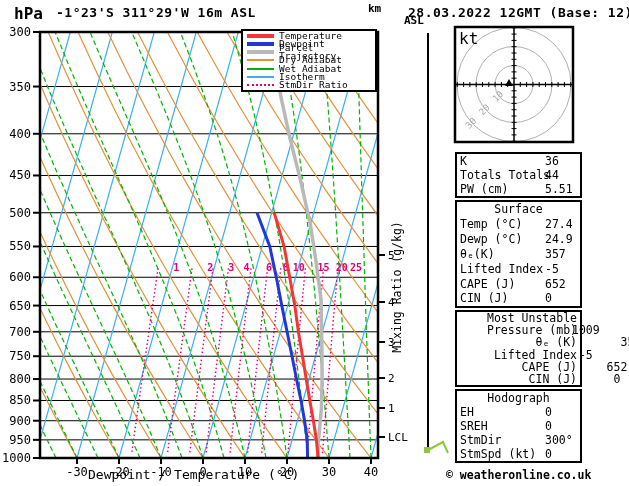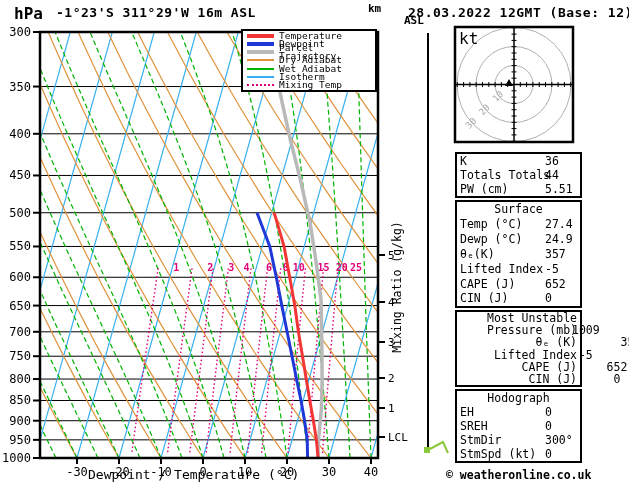--- a/index.html
+++ b/index.html
@@ -217,21 +217,21 @@
       <div class="legend-item">
         <div class="legend-swatch" style="height: 2px; background: rgb(0, 180, 0);"></div>
         <span class="legend-label">Wet Adiabat</span>
       </div>
       <div class="legend-item">
         <div class="legend-swatch" style="height: 2px; background: rgb(56, 176, 240);"></div>
         <span class="legend-label">Isotherm</span>
       </div>
       <div class="legend-item">
         <div class="legend-swatch" style="border-top: 2px dotted rgb(225, 0, 122);"></div>
-        <span class="legend-label">Mixing Temp</span>
+        <span class="legend-label">StmDir Ratio</span>
       </div>
     </div>
 
   <div class="staff"></div>
   <svg width="36" height="24" style="position:absolute;left:418px;top:436px;">
     <rect x="6" y="11" width="6" height="6" fill="#8cc83c"></rect>
     <polyline points="10,14 25,6 30,17" fill="none" stroke="#8cc83c" stroke-width="2"></polyline>
   </svg>
 
   <svg width="130" height="125" style="position:absolute;left:450px;top:22px;">

